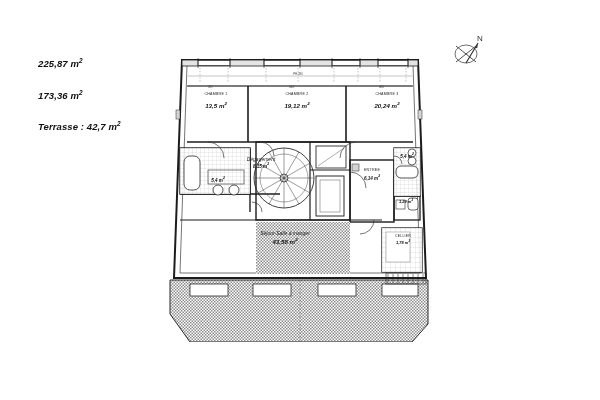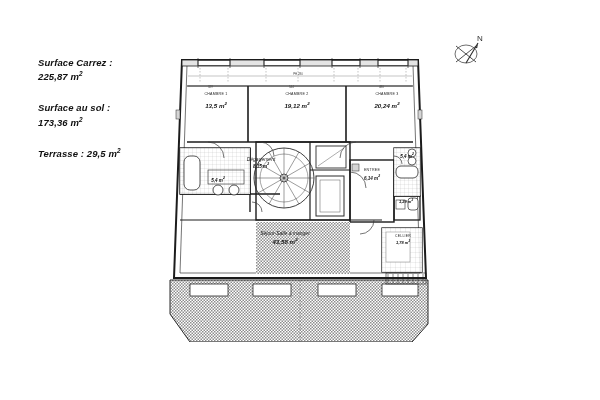--- a/index.html
+++ b/index.html
@@ -101,29 +101,27 @@
     color: #444;
     white-space: nowrap;
     text-align: center;
   }
 </style>
 </head>
 <body>
 
 <div id="info-block">
   <div class="info-group">
-    <div class="info-line">Surface Carrez :</div>
     <div class="info-line"><span>225,87 m</span><span class="sup">2</span></div>
   </div>
   <div class="info-group">
-    <div class="info-line">Surface au sol :</div>
     <div class="info-line"><span>173,36 m</span><span class="sup">2</span></div>
   </div>
   <div class="info-group">
-    <div class="info-line"><span>Terrasse : 29,5 m</span><span class="sup">2</span></div>
+    <div class="info-line"><span>Terrasse : 42,7 m</span><span class="sup">2</span></div>
   </div>
 </div>
 
 <div id="compass">
   <svg width="34" height="34" viewBox="0 0 34 34">
     <ellipse cx="14" cy="18" rx="11" ry="9" fill="none" stroke="#4a4a4a" stroke-width="0.8"></ellipse>
     <line x1="4" y1="10" x2="24" y2="26" stroke="#3a3a3a" stroke-width="0.9"></line>
     <line x1="24" y1="10" x2="4" y2="26" stroke="#3a3a3a" stroke-width="0.9"></line>
     <line x1="14" y1="27" x2="26" y2="7" stroke="#2a2a2a" stroke-width="1.1"></line>
     <path d="M26,7 L23.6,12.2 L25.2,12.0 Z" fill="#2a2a2a"></path>

